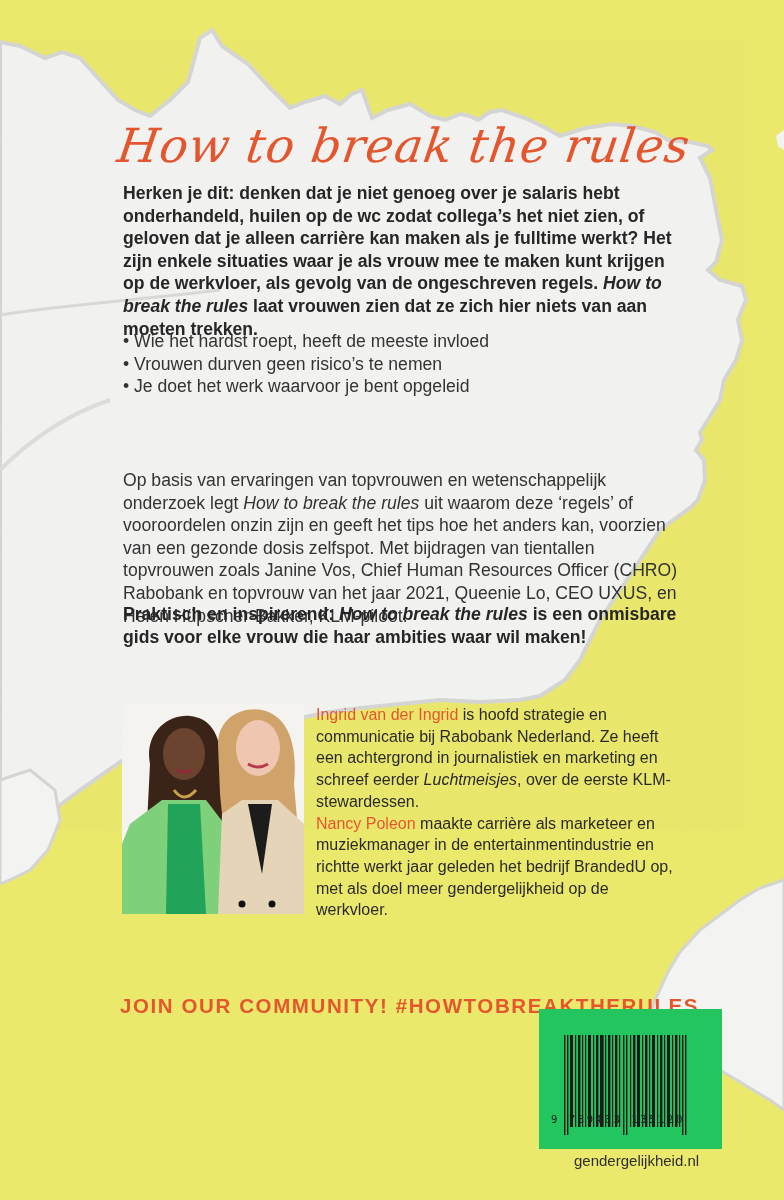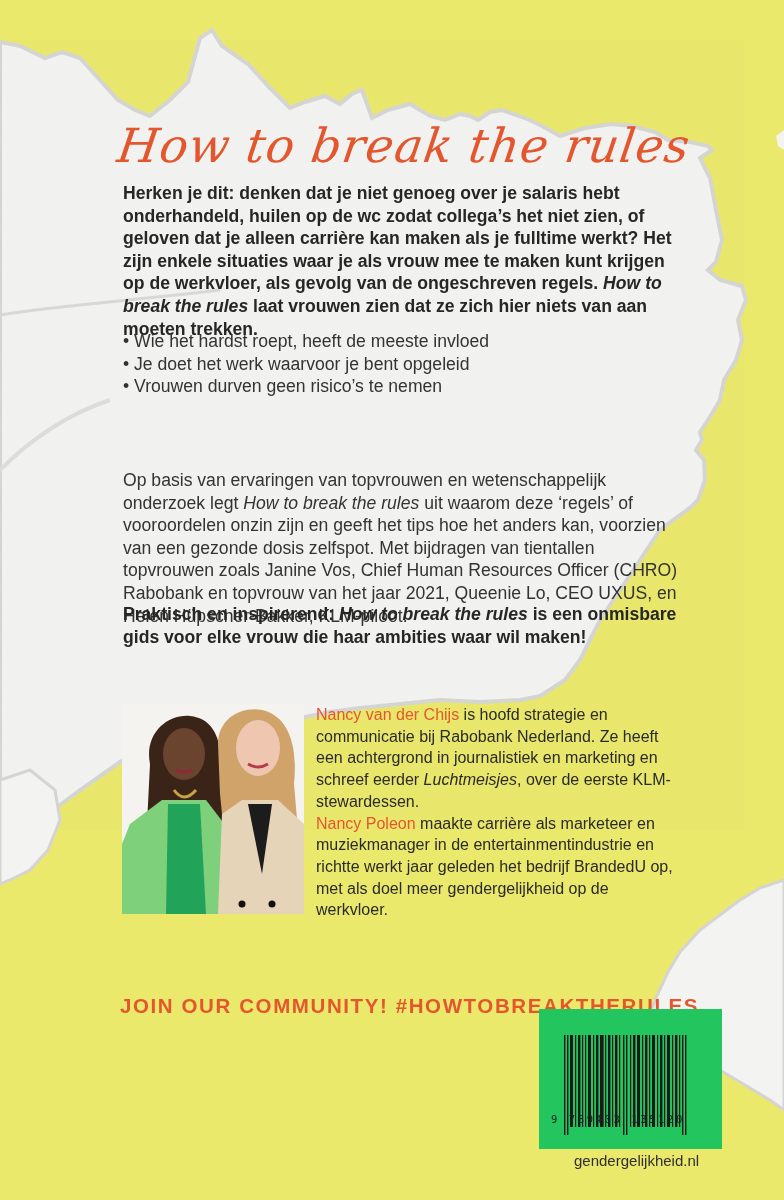--- a/index.html
+++ b/index.html
@@ -50,22 +50,22 @@
 </svg>
 
 <div class="title">How to break the rules</div>
 
 <p class="para p1 bold">
   <span>Herken je dit: denken dat je niet genoeg over je salaris hebt onderhandeld, huilen op de wc zodat collega’s het niet zien, of geloven dat je alleen carrière kan maken als je fulltime werkt? Het zijn enkele situaties waar je als vrouw mee te maken kunt krijgen op de werkvloer, als gevolg van de ongeschreven regels. </span><em>How to break the rules</em><span> laat vrouwen zien dat ze zich hier niets van aan moeten trekken.</span>
 </p>
 
 <p class="para p2 regular">
   <span class="bullet">• Wie het hardst roept, heeft de meeste invloed</span>
+  <span class="bullet">• Vrouwen durven geen risico’s te nemen</span>
   <span class="bullet">• Je doet het werk waarvoor je bent opgeleid</span>
-  <span class="bullet">• Vrouwen durven geen risico’s te nemen</span>
 </p>
 
 <p class="para p3 regular">
   <span>Op basis van ervaringen van topvrouwen en wetenschappelijk onderzoek legt </span><em>How to break the rules</em><span> uit waarom deze ‘regels’ of vooroordelen onzin zijn en geeft het tips hoe het anders kan, voorzien van een gezonde dosis zelfspot. Met bijdragen van tientallen topvrouwen zoals Janine Vos, Chief Human Resources Officer (CHRO) Rabobank en topvrouw van het jaar 2021, Queenie Lo, CEO UXUS, en Helen Hüpscher-Bakker, KLM-piloot.</span>
 </p>
 
 <p class="para p4 bold">
   <span>Praktisch en inspirerend: </span><em>How to break the rules</em><span> is een onmisbare gids voor elke vrouw die haar ambities waar wil maken!</span>
 </p>
 
@@ -89,21 +89,21 @@
     <path d="M126,60 Q136,66 146,60" stroke="#b83a4e" stroke-width="3" fill="none"></path>
 
     <path d="M100,110 L120,96 L156,96 L182,120 L182,210 L96,210 Z" fill="#e6d4b8"></path>
     <path d="M126,100 L150,100 L140,170 Z" fill="#1c1c1c"></path>
     <circle cx="120" cy="200" r="3.5" fill="#111"></circle>
     <circle cx="150" cy="200" r="3.5" fill="#111"></circle>
   </svg>
 </div>
 
 <div class="bio">
-  <span class="name">Nancy van der Chijs</span><span> is hoofd strategie en communicatie bij Rabobank Nederland. Ze heeft een achtergrond in journalistiek en marketing en schreef eerder </span><em>Luchtmeisjes</em><span>, over de eerste KLM-stewardessen.</span><br>
+  <span class="name">Ingrid van der Ingrid</span><span> is hoofd strategie en communicatie bij Rabobank Nederland. Ze heeft een achtergrond in journalistiek en marketing en schreef eerder </span><em>Luchtmeisjes</em><span>, over de eerste KLM-stewardessen.</span><br>
   <span class="name">Nancy Poleon</span><span> maakte carrière als marketeer en muziekmanager in de entertainmentindustrie en richtte werkt jaar geleden het bedrijf BrandedU op, met als doel meer gendergelijkheid op de werkvloer.</span>
 </div>
 
 <div class="join">JOIN OUR COMMUNITY! #HOWTOBREAKTHERULES</div>
 
 <div class="barcode-box">
   <svg width="183" height="140" viewBox="0 0 183 140" xmlns="http://www.w3.org/2000/svg">
     <g fill="#1a1a1a">
       <rect x="25" y="26" width="1.4" height="100"></rect>
       <rect x="28" y="26" width="1.4" height="100"></rect>

